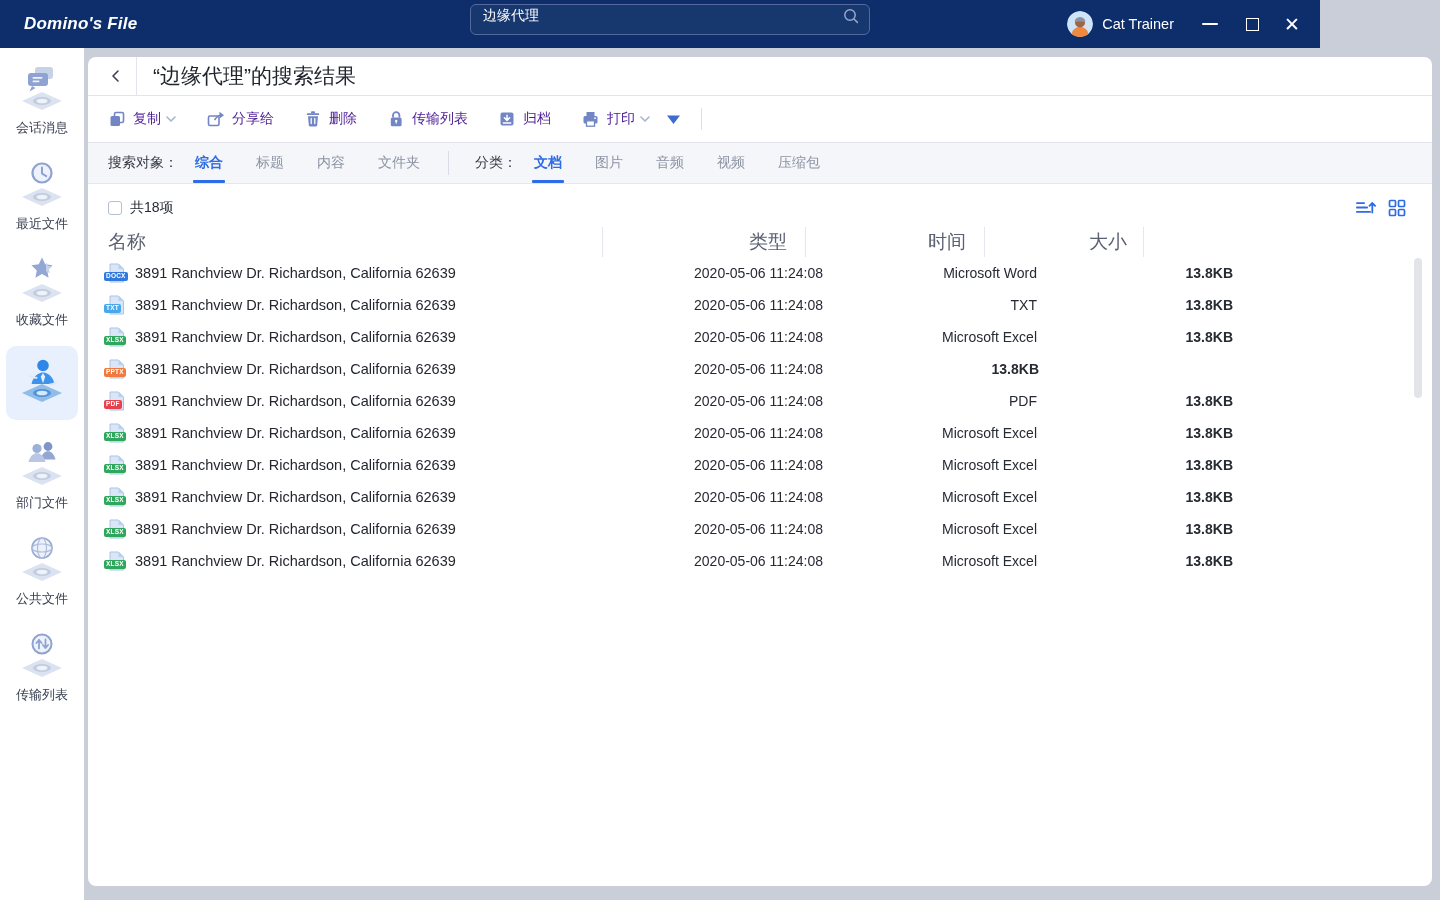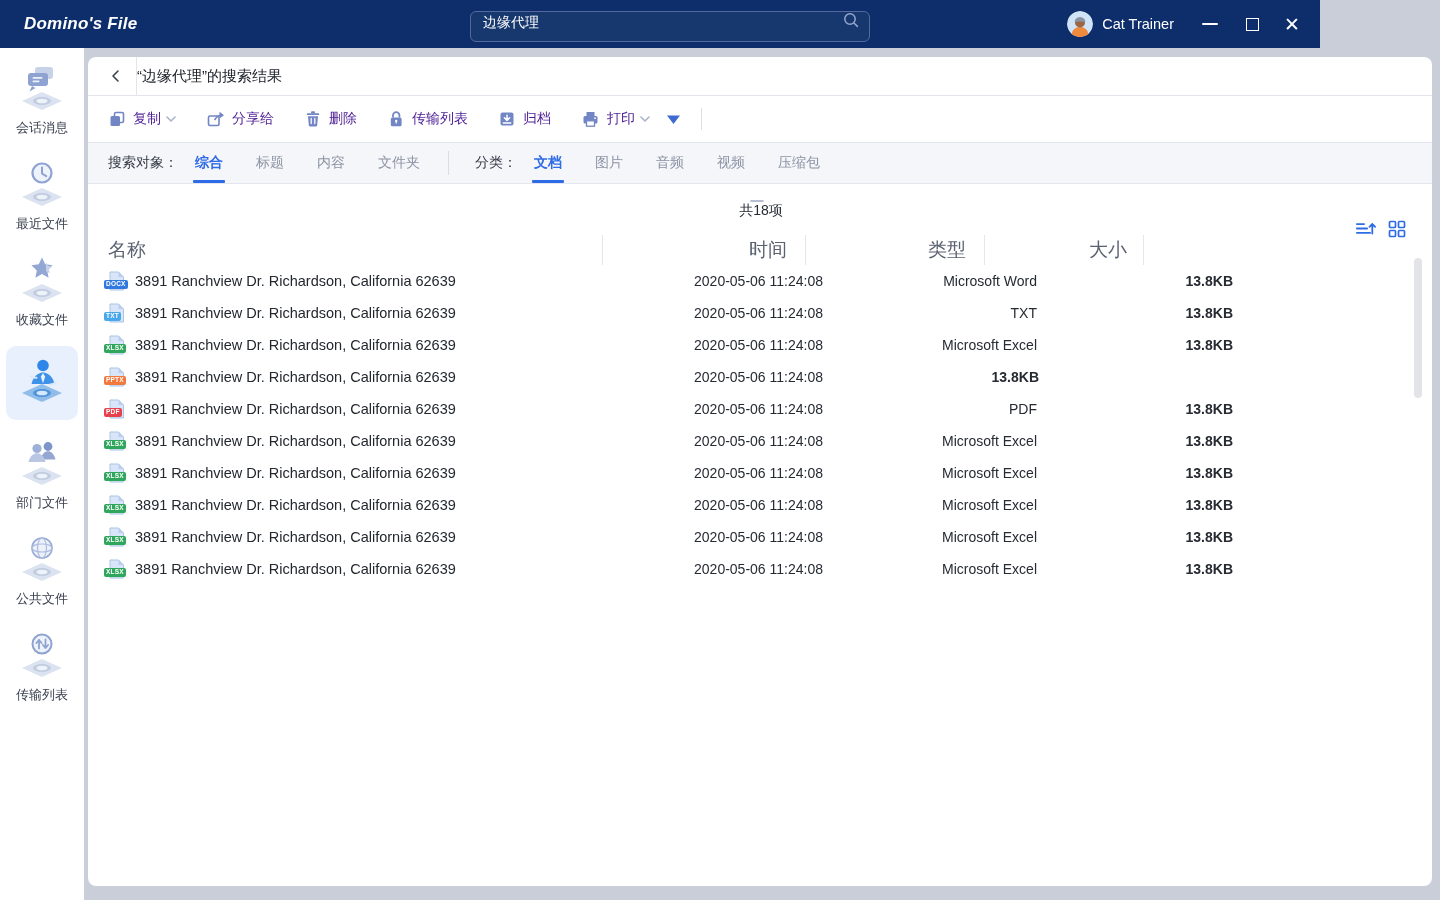--- a/index.html
+++ b/index.html
@@ -2,21 +2,21 @@
 <html><head>
 <meta charset="utf-8">
 <style>
   * { margin:0; padding:0; box-sizing:border-box; }
   html,body { width:1440px; height:900px; overflow:hidden; font-family:"Liberation Sans", sans-serif; }
   body { background:#c9ced9; }
 
   
   .topbar { position:absolute; left:0; top:0; width:1320px; height:48px; background:#0d2d6b; z-index:5; }
   .logo { position:absolute; left:24px; top:14px; color:#fff; font-size:17px; font-weight:bold; font-style:italic; letter-spacing:.2px; }
-  .search { position:absolute; left:470px; top:11px; width:400px; height:31px; background:#17376f; border:1px solid #55699f; border-radius:6px; display:flex; padding:0 10px 8px 12px; }
+  .search { position:absolute; left:470px; top:4px; width:400px; height:31px; background:#17376f; border:1px solid #55699f; border-radius:6px; display:flex; align-items:center; padding:0 10px 8px 12px; }
   .search input { flex:1; background:transparent; border:none; outline:none; color:#fff; font-size:14px; font-family:"Liberation Sans",sans-serif; }
   .topright { position:absolute; right:14px; top:0; height:48px; display:flex; align-items:center; }
   .avatar { width:26px; height:26px; border-radius:50%; overflow:hidden; flex:0 0 auto; }
   .username { color:#fff; font-size:14.5px; margin:0 0 0 9px; }
   .winbtn { color:#fff; display:flex; align-items:center; justify-content:center; width:28px; height:28px; cursor:default; }
   .winbtn.min { margin-left:22px; }
   .minline { width:16px; height:2px; background:#fff; border-radius:1px; }
   .maxbox { width:13px; height:13px; border:1.8px solid #fff; }
   .closex { font-size:19px; line-height:1; }
 
@@ -25,39 +25,39 @@
   .side-item { width:72px; margin:0 auto 13px; border-radius:10px; display:flex; flex-direction:column; align-items:center; padding:6px 0 4px; }
   .side-item.selected { background:#e7f0fc; padding:10px 0; }
   .side-label { font-size:13px; color:#3a4150; margin-top:1px; white-space:nowrap; }
 
   
   .card { position:absolute; left:88px; top:57px; width:1344px; height:829px; background:#fff; border-radius:8px; overflow:hidden; }
 
   .title-row { height:39px; display:flex; align-items:center; border-bottom:1px solid #e2e5ee; padding-left:16px; }
   .back-btn { width:22px; height:24px; display:flex; align-items:center; justify-content:center; }
   .title-div { width:1px; height:39px; background:#e2e5ee; margin:0 0 0 10px; }
-  .page-title { font-size:15px; color:#20242c; font-weight:500; }
+  .page-title { font-size:21px; color:#20242c; font-weight:500; margin-left:16px; }
 
   .toolbar { height:47px; display:flex; align-items:center; border-bottom:1px solid #e2e5ee; padding-left:20px; }
   .tbtn { display:flex; align-items:center; margin-right:30px; cursor:default; }
   .tbtn .lbl { font-size:14px; color:#4c1d95; margin-left:7px; }
   .tbtn .chev { margin-left:5px; display:flex; }
   .more-tri { display:flex; margin:0 0 0 2px; }
   .tool-div { width:1px; height:22px; background:#dcdfe8; margin-left:20px; }
 
   .filter-row { height:41px; background:#f5f6f9; border-bottom:1px solid #e4e7ef; display:flex; align-items:stretch; padding-left:20px; }
   .f-label { display:flex; align-items:center; font-size:14px; color:#333945; }
   .opt { display:flex; align-items:center; font-size:14px; color:#8b93a3; margin-left:33px; position:relative; cursor:default; }
   .opt.first { margin-left:17px; }
   .opt.active { color:#2e6be6; font-weight:bold; }
   .opt.active::after { content:''; position:absolute; left:-2px; right:-2px; bottom:0; height:3px; background:#2e6be6; border-radius:1px; }
   .f-div { width:1px; background:#d9dde6; margin:8px 0 8px 28px; }
   .f-label.cat { margin-left:26px; }
 
-  .count-row { height:32px; margin-top:16px; display:flex; align-items:center; padding:0 26px 0 20px;flex-direction:column; }
+  .count-row { height:32px; margin-top:8px; display:flex; align-items:center; padding:0 26px 0 20px; }
   .checkbox { width:14px; height:14px; border:1.5px solid #b6bfd2; border-radius:3px; background:#fff; }
   .count-text { font-size:14px; color:#262b33; margin-left:8px; }
   .view-icons { margin-left:auto; display:flex; align-items:center; gap:12px; }
   .vicon { display:flex; }
 
   .tablewrap { padding-left:20px; }
   .tgrid { display:grid; grid-template-columns:495px 203px 179px 159px; }
   .thead { height:30px; margin-top:3px; }
   .thead .hc { display:flex; align-items:center; font-size:19px; color:#5a6170; border-right:1px solid #e4e7ee; }
   .hc.r { justify-content:flex-end; padding-right:18px; }
@@ -341,22 +341,22 @@
               <rect x="10.5" y="10.5" width="6" height="6" rx="1"></rect>
             </g>
           </svg>
         </span>
     </span>
   </div>
 
   <div class="tablewrap">
     <div class="tgrid thead">
       <div class="hc">名称</div>
+      <div class="hc r">类型</div>
       <div class="hc r">时间</div>
-      <div class="hc r">类型</div>
       <div class="hc r size">大小</div>
     </div>
 
     <div>
 
         <div class="tgrid trow">
           <div class="cell name">
             <span class="ficon">
               <svg width="17" height="20" viewBox="0 0 17 20">
                 <path d="M2 1 h8.5 l5 5 v13 h-13.5 z" fill="#d8e6f7" stroke="#aac4e6" stroke-width="1"></path>

